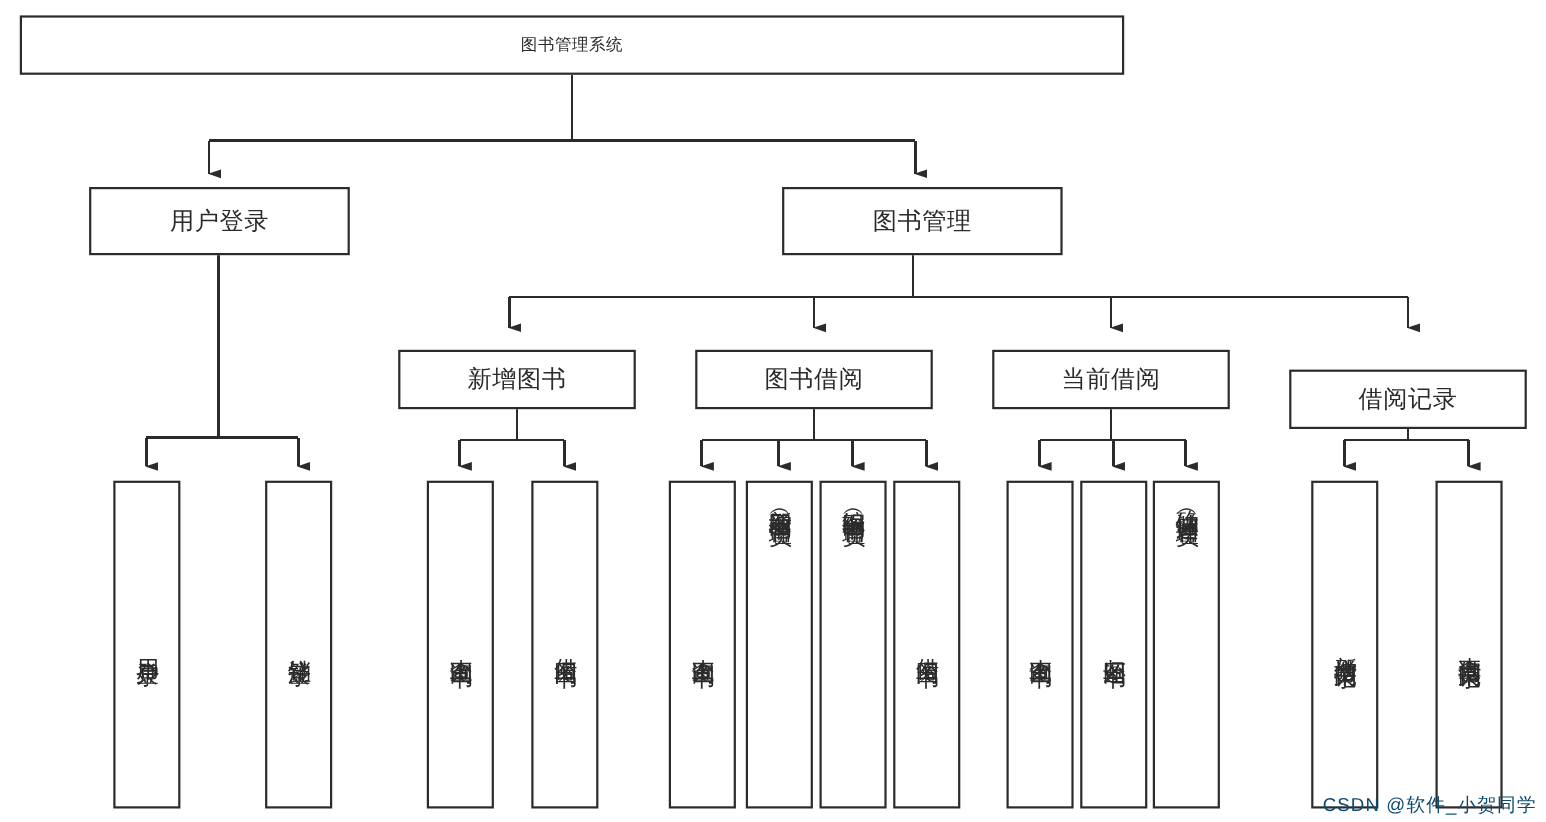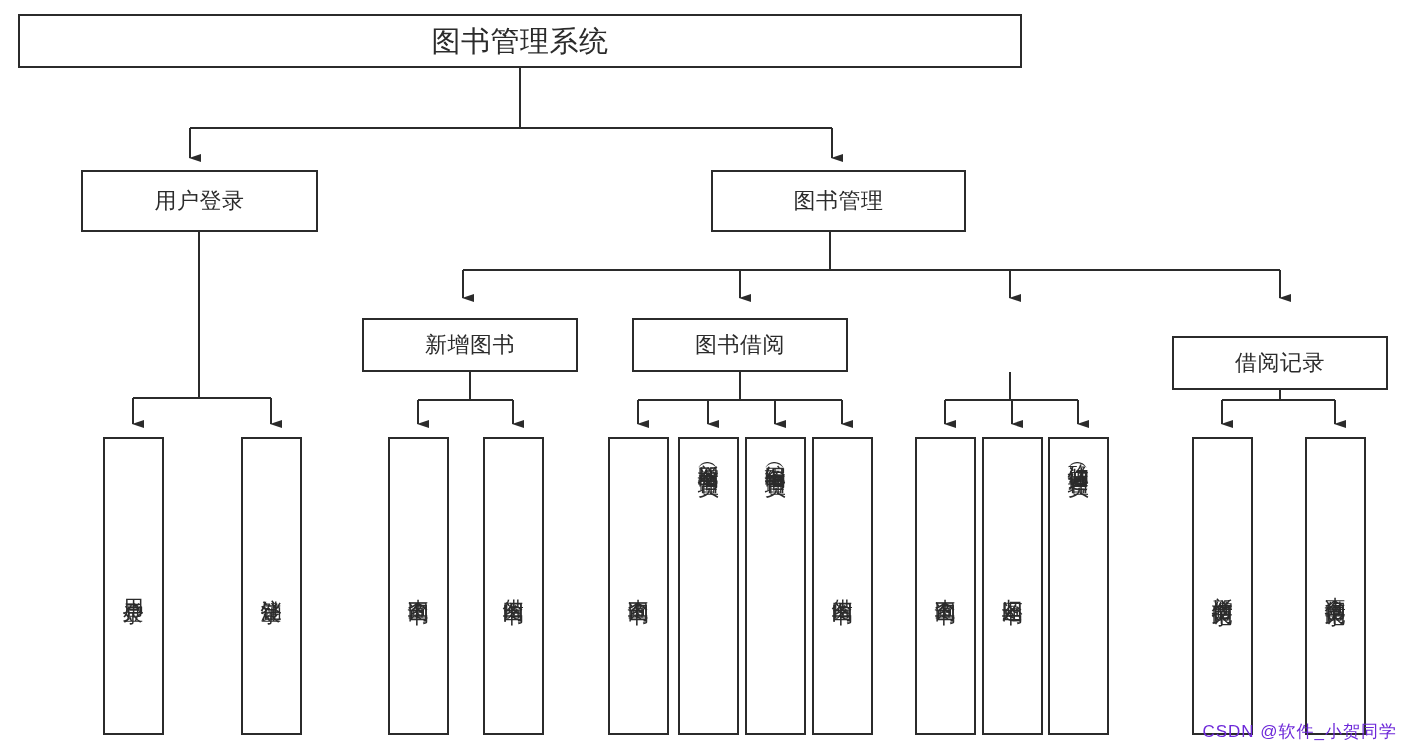--- a/index.html
+++ b/index.html
@@ -28,21 +28,21 @@
     text-align:center;
     line-height:1.18;
     letter-spacing:0.5px;
     white-space:pre;
   }
   
   .h-node .lbl{
     writing-mode:horizontal-tb;
     font-size:22px;
   }
-  .node.root .lbl{font-size:29px;}
+  .node.root .lbl{font-size:15px;}
   
   .v-node{
     align-items:flex-start;
     justify-content:center;
     padding-top:8px;
   }
   .v-node .lbl{
     writing-mode:vertical-rl;
     text-orientation:upright;
     font-size:21px;
@@ -50,21 +50,21 @@
     letter-spacing:2px;
   }
   
   .v-node.mid{padding-top:0;align-items:center;}
 
   .watermark{
     position:absolute;
     right:8px;
     bottom:4px;
     font-size:17px;
-    color:#6d28d9;
+    color:#0c4a6e;
     letter-spacing:1px;
     white-space:nowrap;
     font-family:"Liberation Sans","DejaVu Sans",sans-serif;
   }
 </style>
 </head>
 <body>
 
 <div id="canvas">
 
@@ -128,20 +128,23 @@
   <div class="node h-node" style="left:711px;top:170px;width:255px;height:62px;">
     <span class="lbl">图书管理</span>
   </div>
 
   <div class="node h-node" style="left:362px;top:318px;width:216px;height:54px;">
     <span class="lbl">新增图书</span>
   </div>
   <div class="node h-node" style="left:632px;top:318px;width:216px;height:54px;">
     <span class="lbl">图书借阅</span>
   </div>
+  <div class="node h-node" style="left:902px;top:318px;width:216px;height:54px;">
+    <span class="lbl">当前借阅</span>
+  </div>
   <div class="node h-node" style="left:1172px;top:336px;width:216px;height:54px;">
     <span class="lbl">借阅记录</span>
   </div>
 
   <div class="node v-node mid" style="left:103px;top:437px;width:61px;height:298px;">
     <span class="lbl">用户登录</span>
   </div>
   <div class="node v-node mid" style="left:241px;top:437px;width:61px;height:298px;">
     <span class="lbl">注销登录</span>
   </div>

